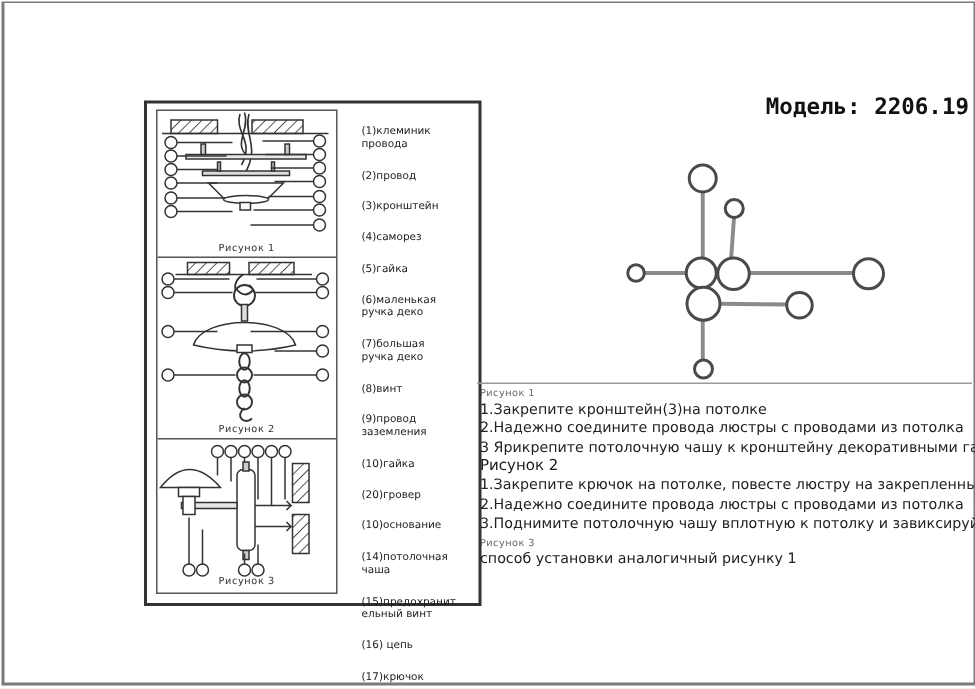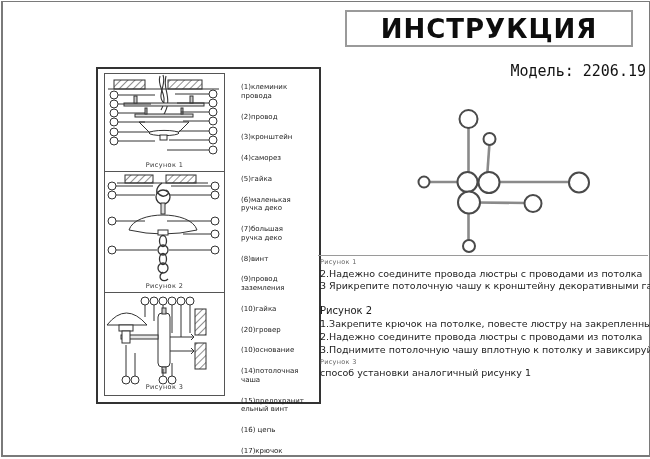--- a/index.html
+++ b/index.html
@@ -5,21 +5,21 @@
   html,body{margin:0;padding:0;background:#e8e8e8;}
   #stage{position:relative;width:650px;height:459px;background:#ffffff;overflow:hidden;
          font-family:"DejaVu Sans",sans-serif;color:#1a1a1a;}
   .sheet{position:absolute;left:1px;top:1px;width:646px;height:453px;
          border:1px solid #7a7a7a;border-left-width:2px;border-bottom-width:2px;background:#fff;}
   
   .title-box{position:absolute;left:345px;top:10px;width:284px;height:33px;
              border:2px solid #9a9a9a;display:flex;align-items:center;justify-content:center;}
   .title-box span{font-size:26px;font-weight:700;letter-spacing:1px;color:#0d0d0d;}
   .model-line{position:absolute;left:390px;top:62px;width:256px;text-align:right;
-              font-family:"DejaVu Sans Mono",monospace;font-size:15px;font-weight:400;color:#111;}
+              font-family:"DejaVu Sans Mono",monospace;font-size:15px;font-weight:700;color:#111;}
   
   .panel{position:absolute;left:96px;top:67px;width:221px;height:333px;border:2px solid #333;background:#fff;}
   .figcol{position:absolute;left:6px;top:4px;width:119px;height:321px;border:1px solid #555;}
   .figsec{position:relative;width:100%;box-sizing:border-box;}
   .figsec + .figsec{border-top:1px solid #555;}
   .figsec svg{position:absolute;left:0;top:0;}
   .figlabel{position:absolute;left:0;right:0;bottom:2px;text-align:center;
             font-size:6.5px;color:#333;letter-spacing:.4px;}
   .parts{position:absolute;left:131px;top:2px;width:88px;font-size:7px;line-height:8.75px;
          color:#1c1c1c;overflow-wrap:break-word;}
@@ -35,23 +35,20 @@
   .note{position:absolute;left:320px;top:367px;font-size:9.5px;color:#222;}
   .part{margin:12px;}
   .step{white-space:nowrap;}
 </style>
 </head>
 <body>
 
 <div id="stage">
   <div class="sheet"></div>
 
-  <div class="title-box">
-    <span>ИНСТРУКЦИЯ</span>
-  </div>
   <div class="model-line">Модель: 2206.19</div>
 
   <div class="panel">
     <div class="figcol">
 
       <div class="figsec" style="height:97px;">
         <svg width="117" height="97" viewBox="0 0 117 97">
           <defs>
             <pattern id="h1" width="5" height="5" patternTransform="rotate(45)" patternUnits="userSpaceOnUse">
               <line x1="0" y1="0" x2="0" y2="5" stroke="#444" stroke-width="1.2"></line>
@@ -264,20 +261,21 @@
       <circle cx="467.5" cy="182" r="10"></circle>
       <circle cx="489" cy="182.5" r="10.5"></circle>
       <circle cx="469" cy="202.5" r="11"></circle>
     </g>
   </svg>
 
   <div class="rule-top"></div>
 
   <div class="hdr-small hdr1">Рисунок 1</div>
   <div class="steps steps1">
+    <div class="step">1.Закрепите кронштейн(3)на потолке</div>
     <div class="step">2.Надежно соедините провода люстры с проводами из потолка</div>
     <div class="step">3 Ярикрепите потолочную чашу к кронштейну декоративными гайками</div>
   </div>
 
   <div class="hdr-big">Рисунок 2</div>
   <div class="steps steps2">
     <div class="step">1.Закрепите крючок на потолке, повесте люстру на закрепленный крючек</div>
     <div class="step">2.Надежно соедините провода люстры с проводами из потолка</div>
     <div class="step">3.Поднимите потолочную чашу вплотную к потолку и завиксируйте ее винтом</div>
   </div>

